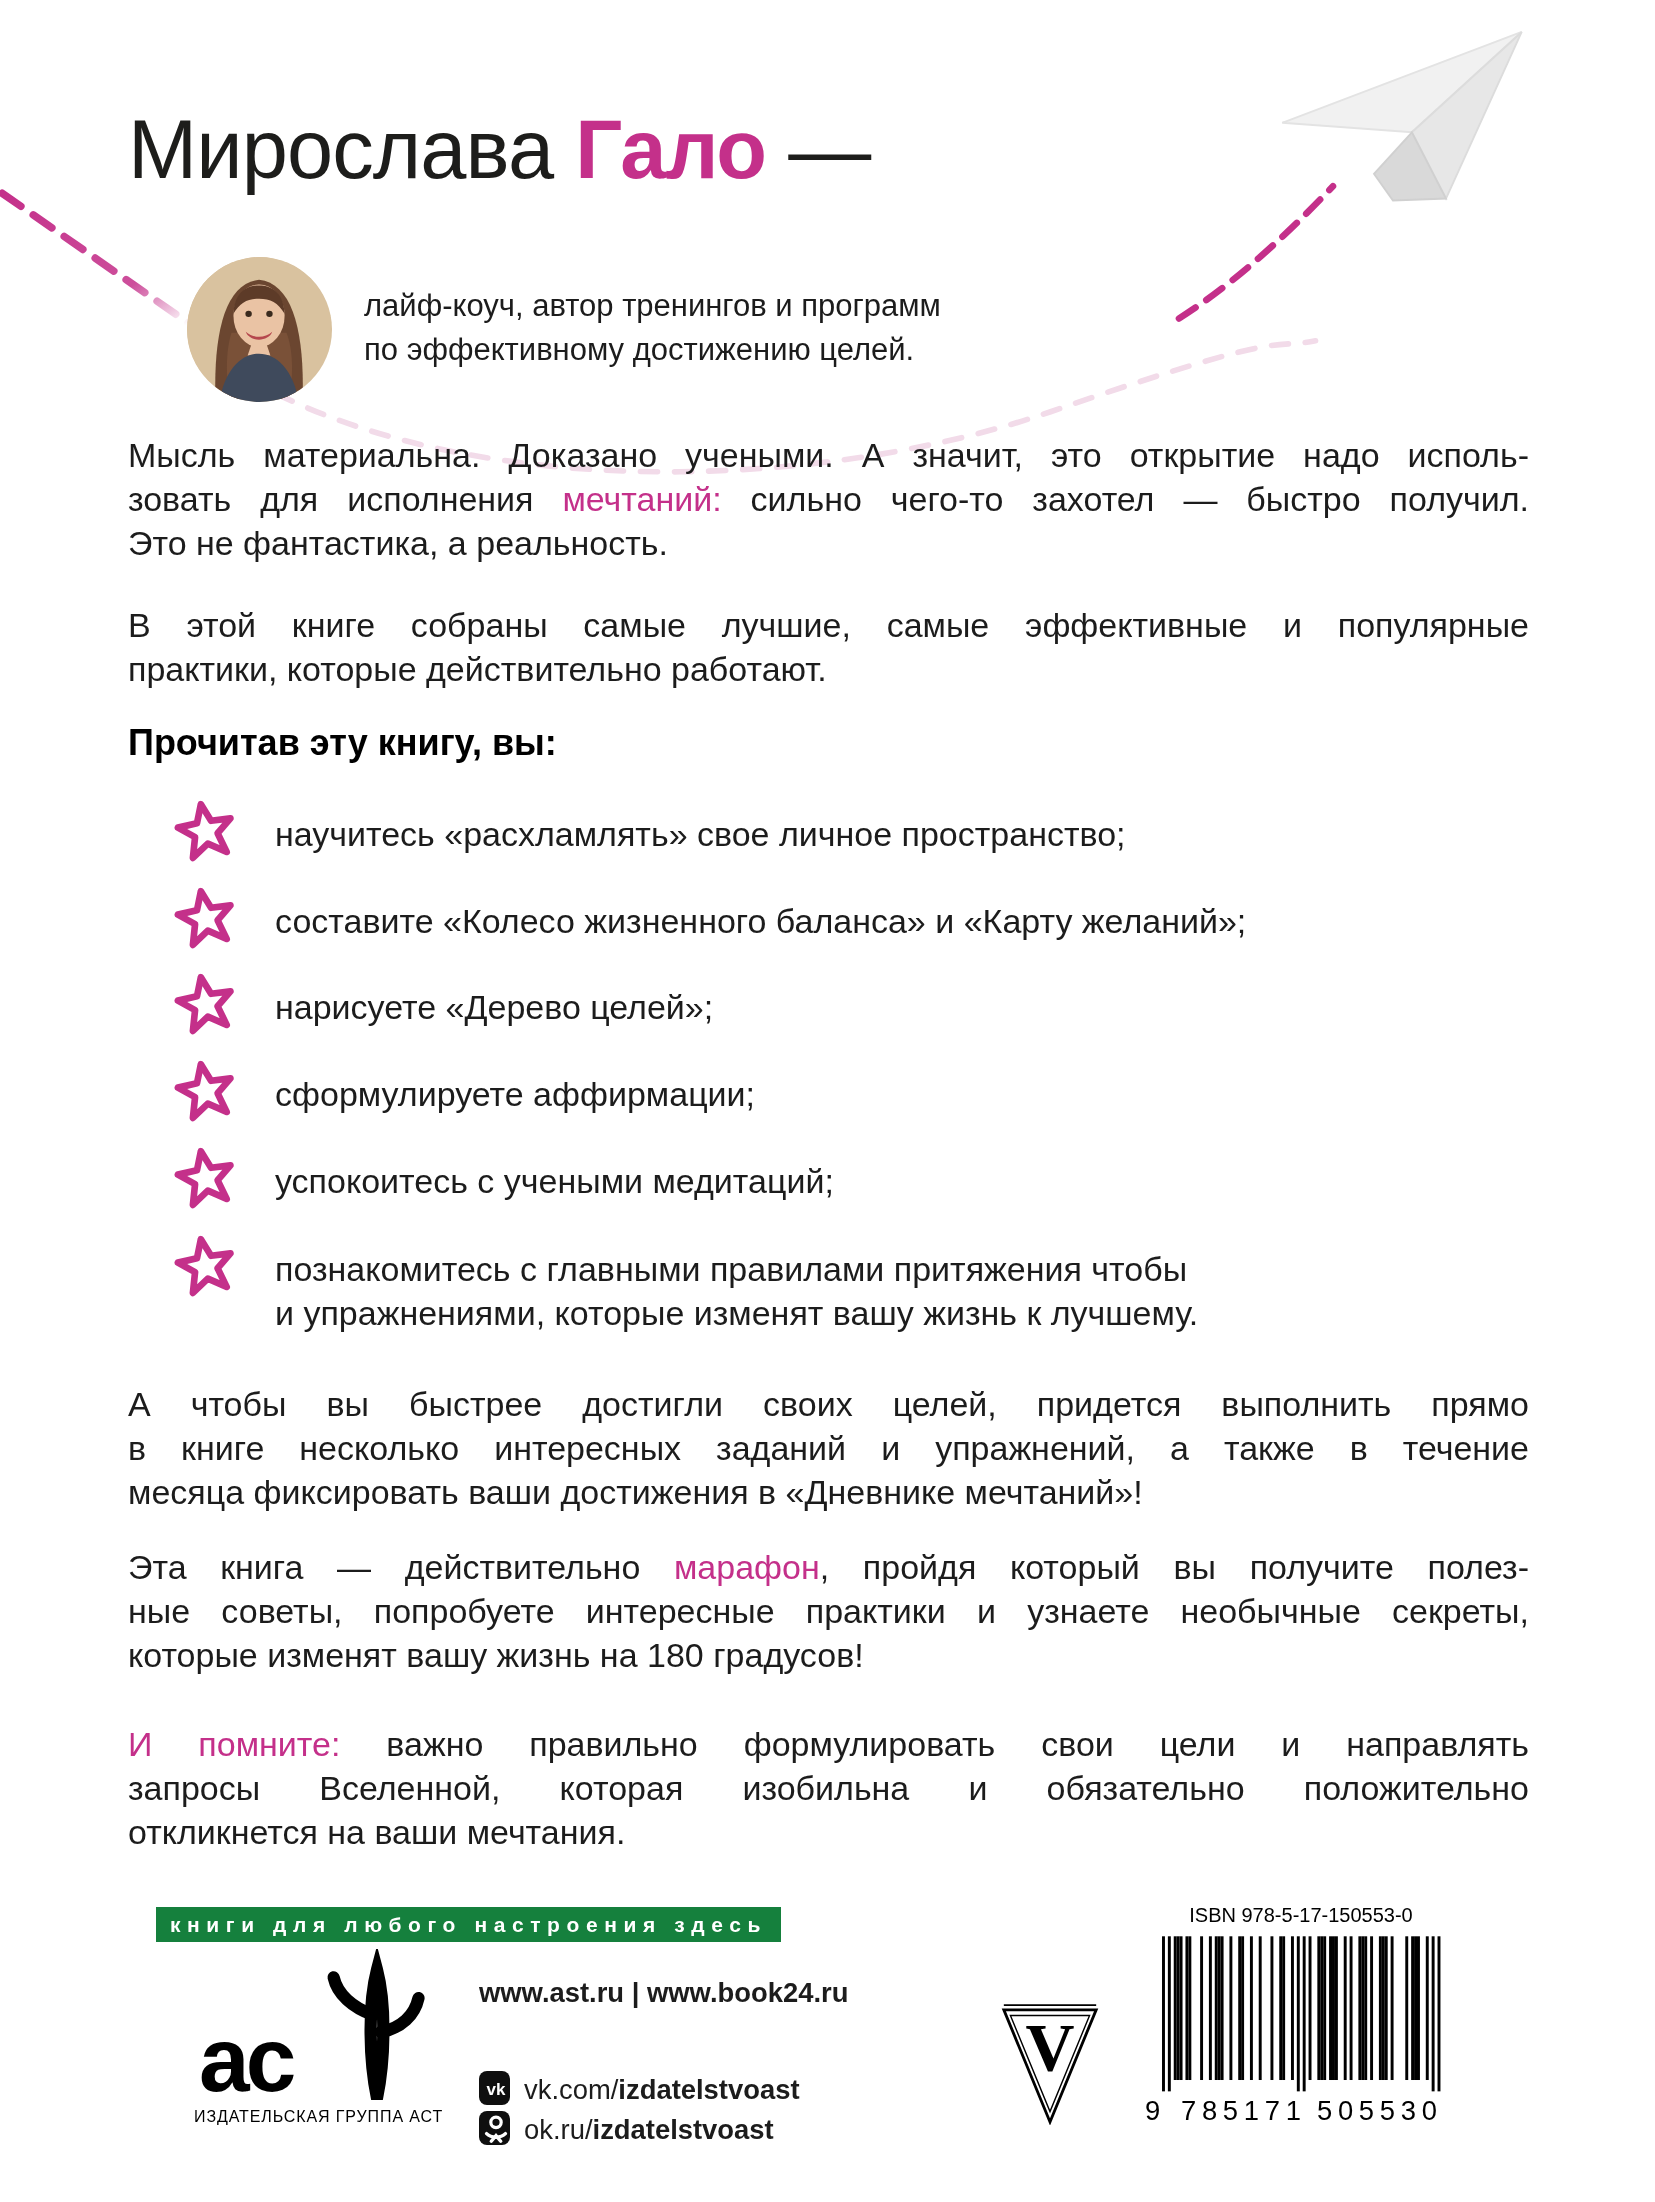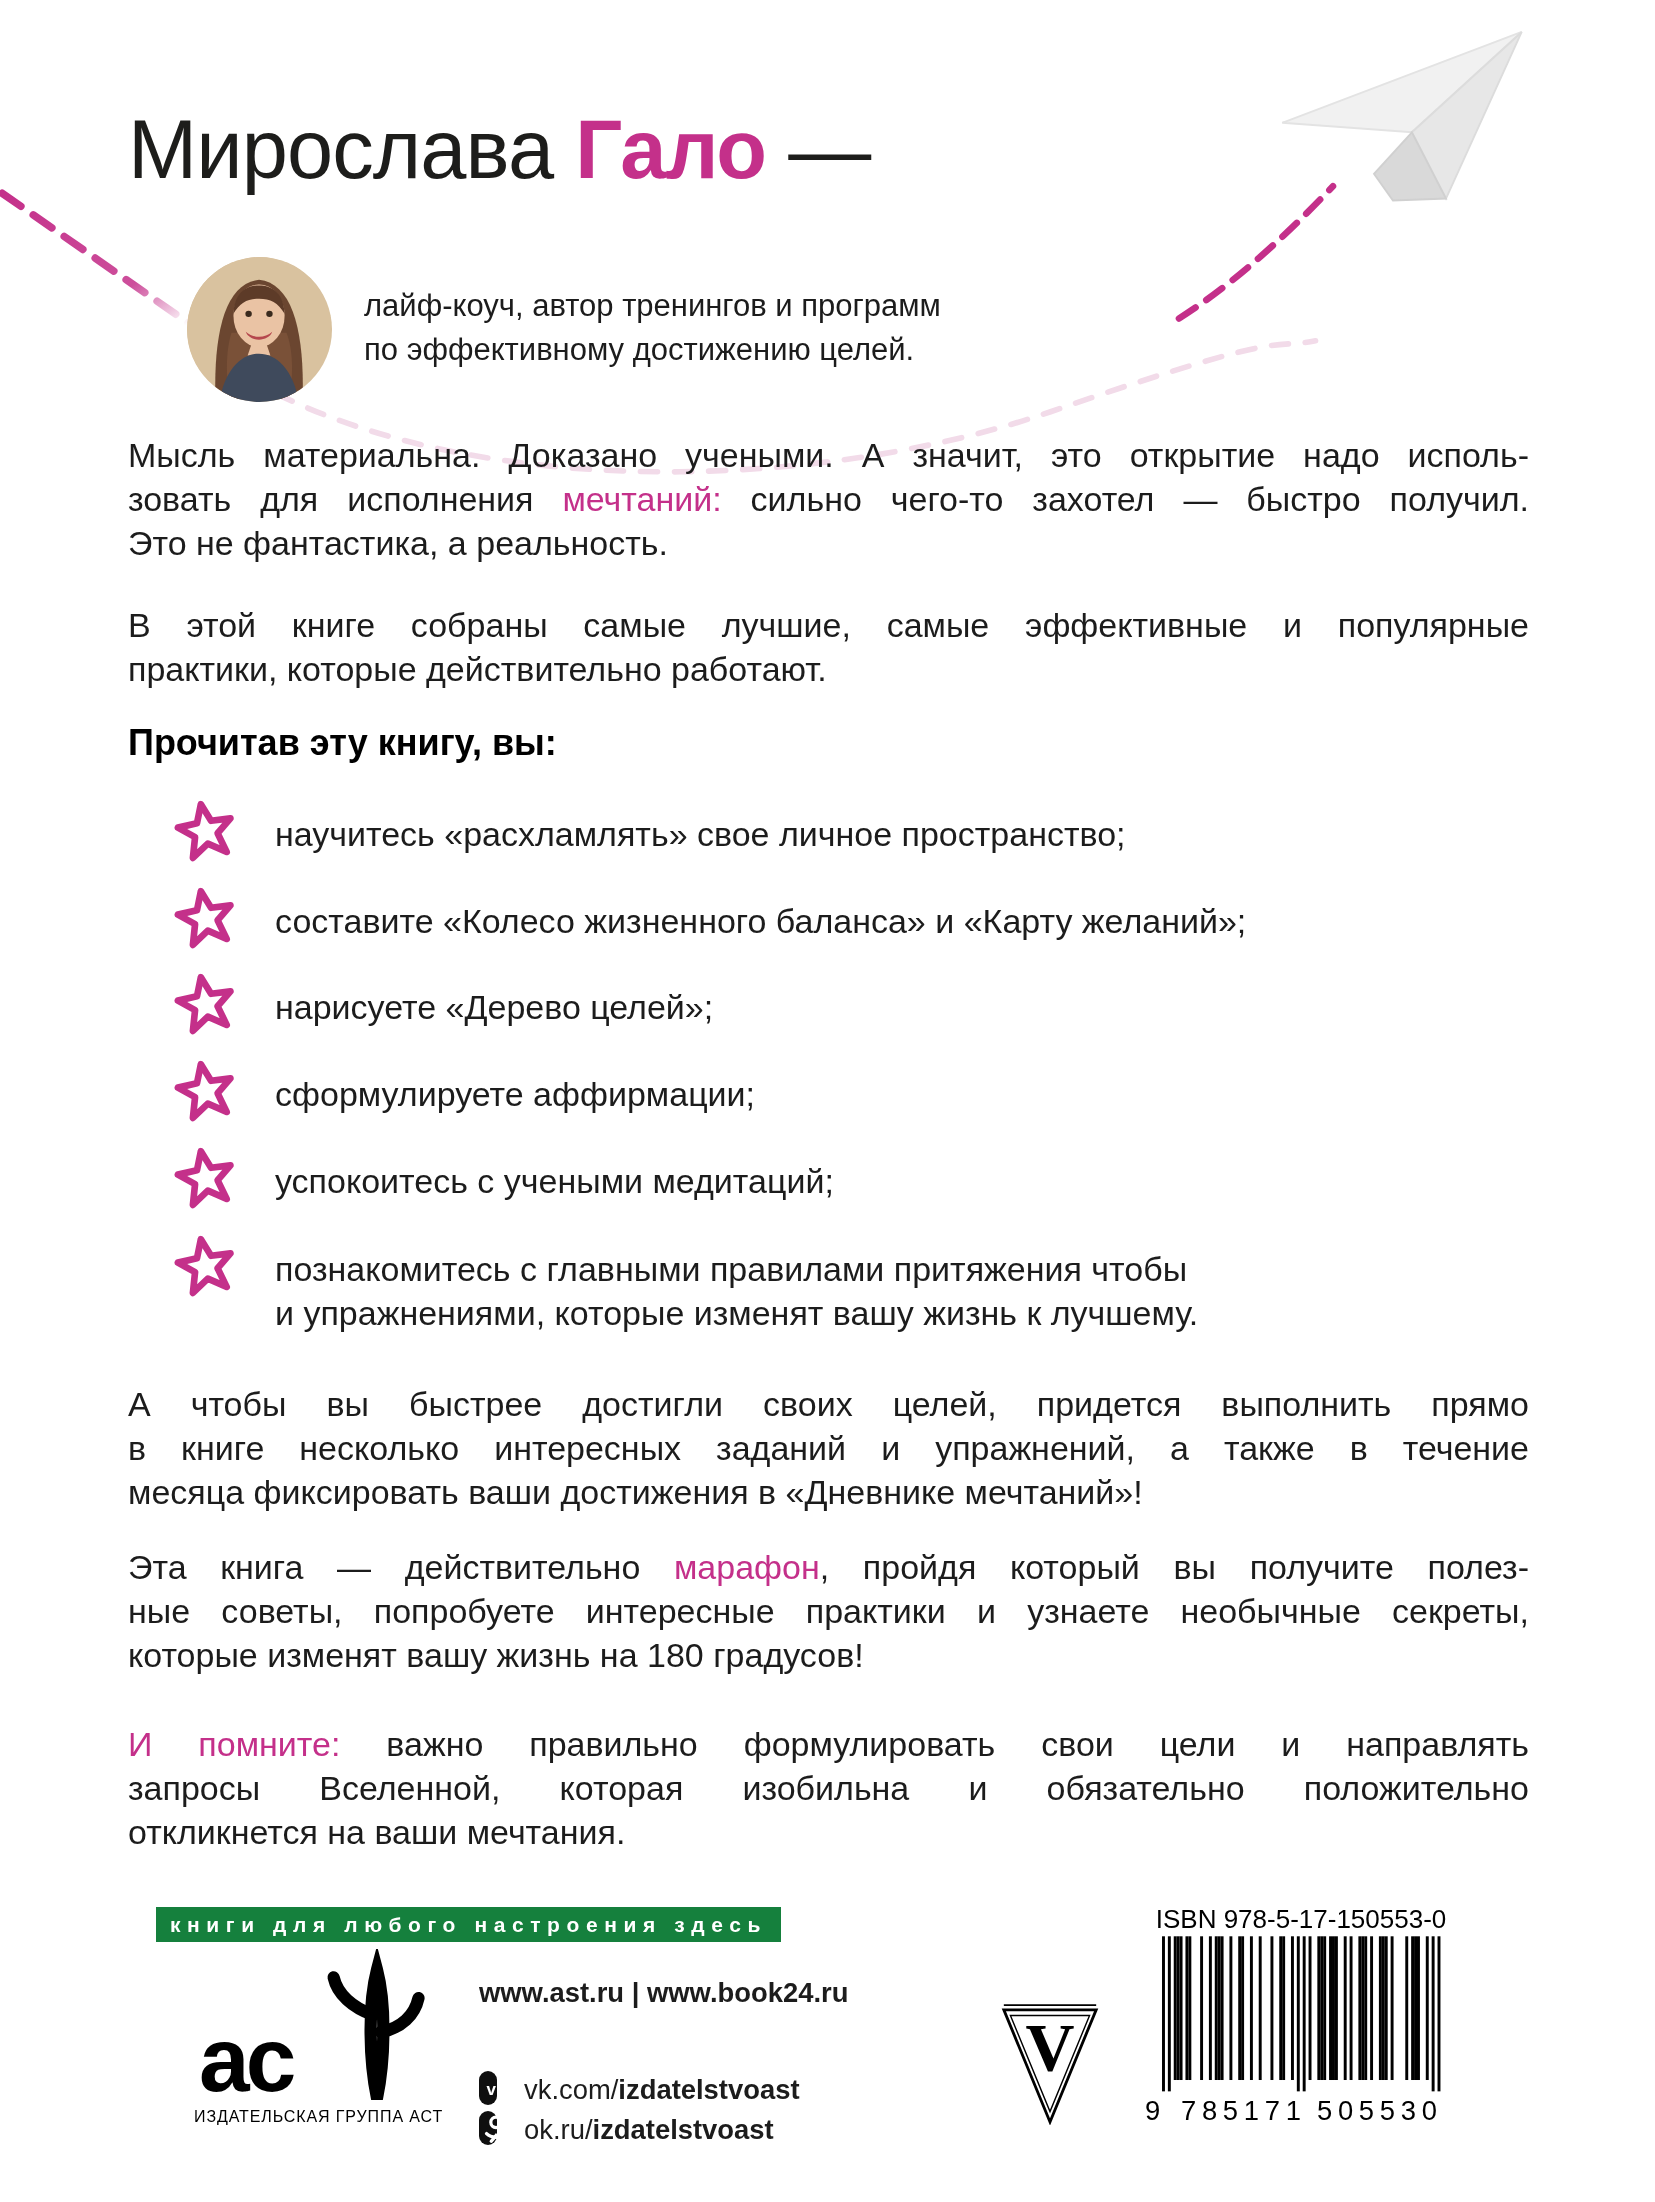--- a/index.html
+++ b/index.html
@@ -25,24 +25,24 @@
   .item .star{position:absolute;left:47px;top:0;}
   .item .txt{margin-left:147px;padding-top:12.3px;font-size:34px;line-height:44px;}
   
   .banner{left:156px;top:1907px;width:625px;height:35px;background:#15803d;color:#fff;
           font-size:21px;font-weight:bold;letter-spacing:6.6px;text-align:center;line-height:35px;white-space:nowrap;}
   .astlogo{left:199px;top:1949px;width:246px;height:180px;}
   .astscript{position:absolute;left:0px;top:59px;font-size:91px;font-weight:bold;color:#000;letter-spacing:-3.8px;}
   .astcaption{left:194px;top:2108px;width:246px;text-align:center;font-size:16px;letter-spacing:0.9px;color:#000;white-space:nowrap;}
   .wwwline{left:479px;top:1977px;font-size:27.4px;font-weight:bold;white-space:nowrap;}
   .sline{font-size:27.4px;white-space:nowrap;}
-  .socicon{width:18px;height:34px;background:#0f0f0f;border-radius:13px;display:inline-block;}
+  .socicon{width:31px;height:34px;background:#0f0f0f;border-radius:8px;display:inline-block;}
   .vkrow{left:479px;top:2071px;}  .okrow{left:479px;top:2111px;text-decoration:underline;}
   .soctxt{position:absolute;left:45px;top:2.8px;}
-  .isbn{left:1145px;top:1904px;width:312px;text-align:center;font-size:26px;color:#000;white-space:nowrap;}
+  .isbn{left:1145px;top:1904px;width:312px;text-align:center;font-size:20px;color:#000;white-space:nowrap;}
   .barcode{left:1145px;top:1936px;width:312px;height:189px;}
   .bcd{position:absolute;font-size:27.4px;color:#000;letter-spacing:5.7px;white-space:nowrap;}
   .vlogo{left:1001px;top:2002px;width:98px;height:123px;}
 </style>
 </head>
 <body>
 
 <svg class="abs" style="left:0;top:182px;" width="199" height="151" viewBox="0 0 210 160">
   <defs>
     <linearGradient id="fadeTL" x1="0" y1="0" x2="1" y2="1">

